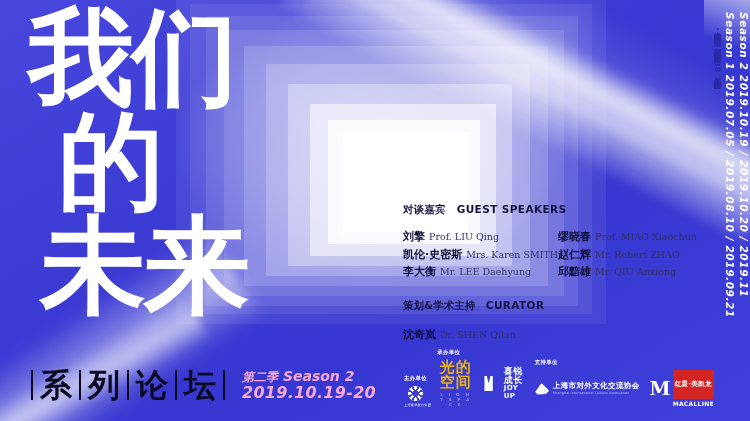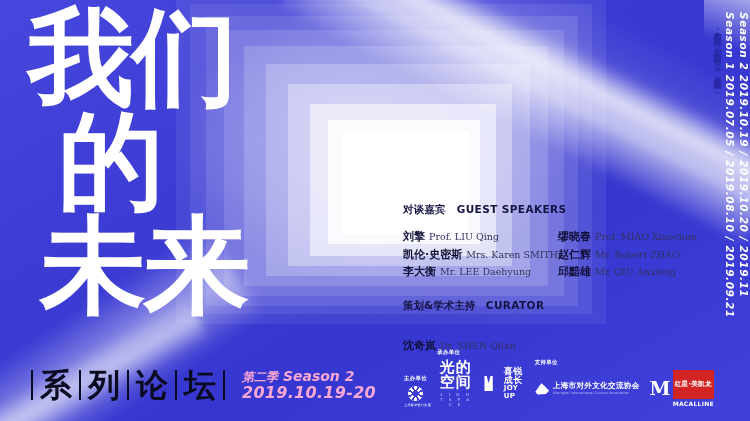--- a/index.html
+++ b/index.html
@@ -181,21 +181,21 @@
     font-size:9.5px; color:#33335e; margin-left:4px;
     font-family:"DejaVu Serif","Liberation Serif",serif;
   }
   .cur-head{
     margin-top:20px;
     font-size:10.5px; font-weight:bold;
     font-family:"DejaVu Sans","Liberation Sans",sans-serif;
     white-space:nowrap;
   }
   .cur-head .en{ margin-left:7px; letter-spacing:.4px; }
-  .cur-item{ margin-top:22px; white-space:nowrap; }
+  .cur-item{ margin-top:11px; white-space:nowrap; }
 
   
   .series{
     position:absolute;
     left:24px; bottom:18px;
     display:flex;
     align-items:center;
     z-index:9;
     color:#0a0a20;
   }
@@ -265,21 +265,21 @@
     -webkit-mask:radial-gradient(circle,transparent 0 3.6px,#000 3.8px 100%);
             mask:radial-gradient(circle,transparent 0 3.6px,#000 3.8px 100%);
   }
   .logo-flower .cap{
     font-size:3.2px;color:#fff;letter-spacing:.2px;white-space:nowrap;
     font-family:"DejaVu Sans","Liberation Sans",sans-serif;
   }
 
   .logo-light{ text-align:center; }
   .logo-light .cn{
-    font-size:15px;color:#ffffff;font-weight:bold;letter-spacing:1px;line-height:1;
+    font-size:15px;color:#eab308;font-weight:bold;letter-spacing:1px;line-height:1;
     font-family:"DejaVu Sans","Liberation Sans",sans-serif;
   }
   .logo-light .en{
     font-size:4.2px;color:#cfd0ff;letter-spacing:2.4px;margin-top:2px;
     font-family:"DejaVu Sans","Liberation Sans",sans-serif;
   }
 
   .logo-joyup{ display:flex; align-items:center; gap:11px; }
   .logo-joyup .mk{
     width:15px;height:15px;background:#fff;

